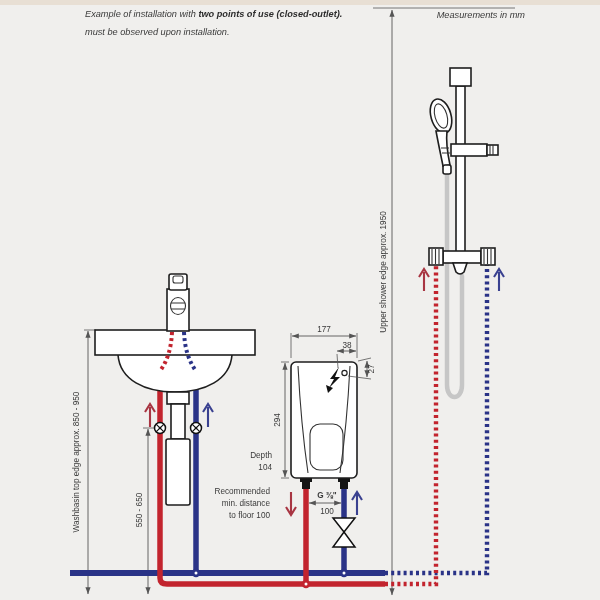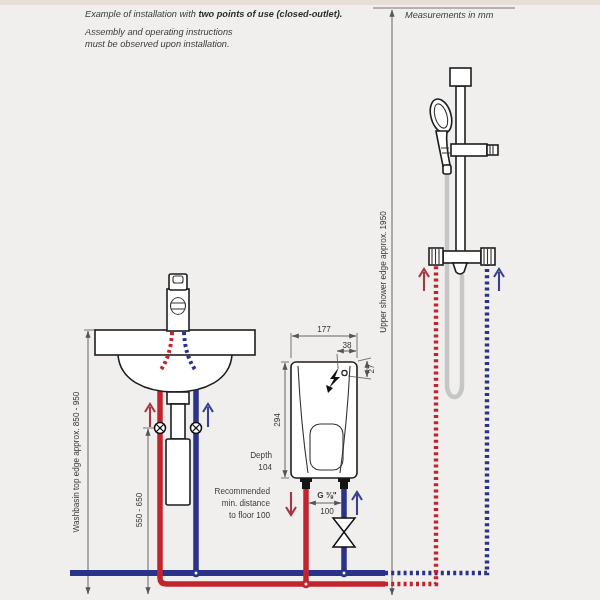--- a/index.html
+++ b/index.html
@@ -7,37 +7,36 @@
     width:600px;height:600px;position:relative;overflow:hidden;
     background:#f0efed;
     font-family:"Liberation Sans", sans-serif;
     color:#3a3a3a;
   }
   .topbar{position:absolute;left:0;top:0;width:600px;height:5px;background:#e8dfd4;}
   .hdr{position:absolute;font-size:9.2px;line-height:12px;color:#3a3a3a;font-style:italic;}
   .hdr b{font-weight:700;color:#2d2d2d;}
   #intro{left:85px;top:8px;width:330px;}
   #subnote{left:85px;top:26px;width:240px;}
-  #units{left:405px;top:9px;width:120px;text-align:left;font-size:9.2px;}
+  #units{left:405px;top:9px;width:120px;text-align:right;font-size:9.2px;}
   svg{position:absolute;left:0;top:0;}
   .t{font-family:"Liberation Sans", sans-serif;fill:#3a3a3a;}
   .dim{font-size:8.2px;}
   .dimline{stroke:#555;stroke-width:0.9;fill:none;}
   .tick{stroke:#555;stroke-width:0.8;fill:none;}
   .fix{fill:#ffffff;stroke:#1e1e1e;stroke-width:1.6;}
   .fixthin{fill:none;stroke:#333;stroke-width:1.1;}
 </style>
 </head>
 <body>
 
 <div class="topbar"></div>
 
 <div id="intro" class="hdr"><span>Example of installation with </span><b>two points of use (closed-outlet).</b></div>
 <div id="subnote" class="hdr">
-  <div>Assembly and operating instructions</div>
   <div>must be observed upon installation.</div>
 </div>
 <div id="units" class="hdr">Measurements in mm</div>
 
 <svg width="600" height="600" viewBox="0 0 600 600">
   <defs>
     <marker id="de" orient="auto" markerUnits="userSpaceOnUse" markerWidth="8" markerHeight="7" refX="6.8" refY="3">
       <path d="M0,0.4 L7,3 L0,5.6 Z" fill="#555"></path>
     </marker>
     <marker id="ds" orient="auto" markerUnits="userSpaceOnUse" markerWidth="8" markerHeight="7" refX="0.2" refY="3">

